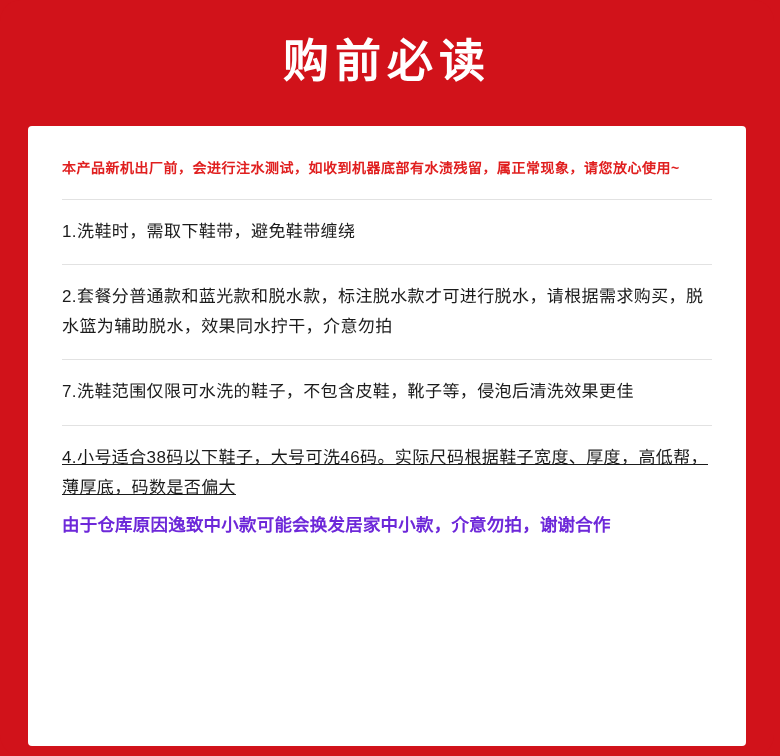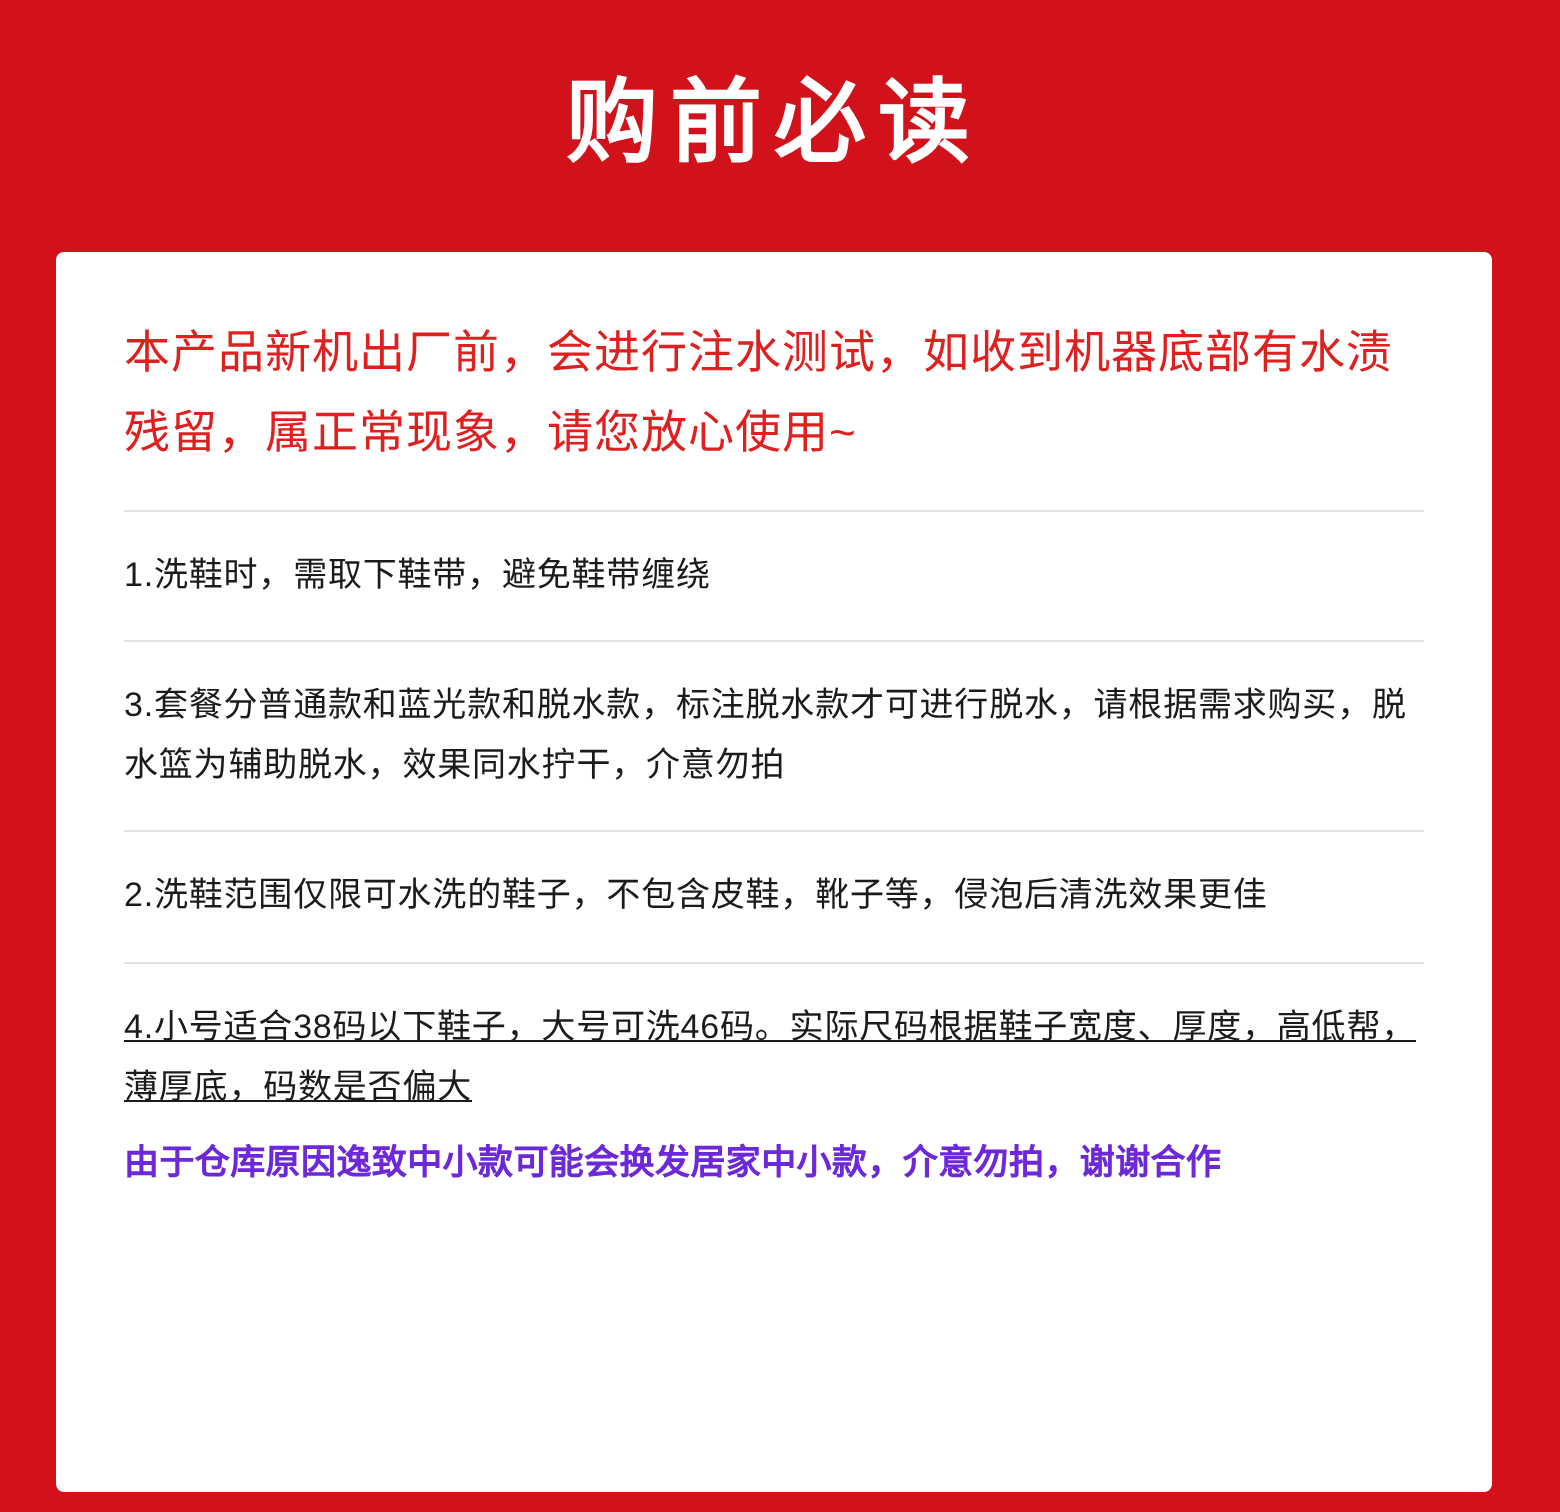--- a/index.html
+++ b/index.html
@@ -39,22 +39,22 @@
     top: 126px;
     bottom: 10px;
     background: #ffffff;
     border-radius: 4px;
     box-sizing: border-box;
     padding: 30px 34px 0 34px;
     overflow: hidden;
   }
   .notice {
     color: #e01f1f;
-    font-size: 23px;
-    font-weight: normal;
+    font-size: 14px;
+    font-weight: bold;
     line-height: 1.75;
     letter-spacing: 0.5px;
     padding-bottom: 18px;
   }
   .divider {
     height: 1px;
     background: #e2e2e2;
     width: 100%;
   }
   .item {
@@ -88,25 +88,25 @@
   <div class="card">
 
     <div class="notice">本产品新机出厂前，会进行注水测试，如收到机器底部有水渍残留，属正常现象，请您放心使用~</div>
 
     <div class="divider"></div>
 
     <div class="item">1.洗鞋时，需取下鞋带，避免鞋带缠绕</div>
 
     <div class="divider"></div>
 
-    <div class="item">3.套餐分普通款和蓝光款和脱水款，标注脱水款才可进行脱水，请根据需求购买，脱水篮为辅助脱水，效果同水拧干，介意勿拍</div>
+    <div class="item">2.套餐分普通款和蓝光款和脱水款，标注脱水款才可进行脱水，请根据需求购买，脱水篮为辅助脱水，效果同水拧干，介意勿拍</div>
 
     <div class="divider"></div>
 
-    <div class="item">2.洗鞋范围仅限可水洗的鞋子，不包含皮鞋，靴子等，侵泡后清洗效果更佳</div>
+    <div class="item">7.洗鞋范围仅限可水洗的鞋子，不包含皮鞋，靴子等，侵泡后清洗效果更佳</div>
 
     <div class="divider"></div>
 
     <div class="item tight">4.小号适合38码以下鞋子，大号可洗46码。实际尺码根据鞋子宽度、厚度，高低帮，薄厚底，码数是否偏大</div>
 
     <div class="footnote">由于仓库原因逸致中小款可能会换发居家中小款，介意勿拍，谢谢合作</div>
 
   </div>
 </div>
 

